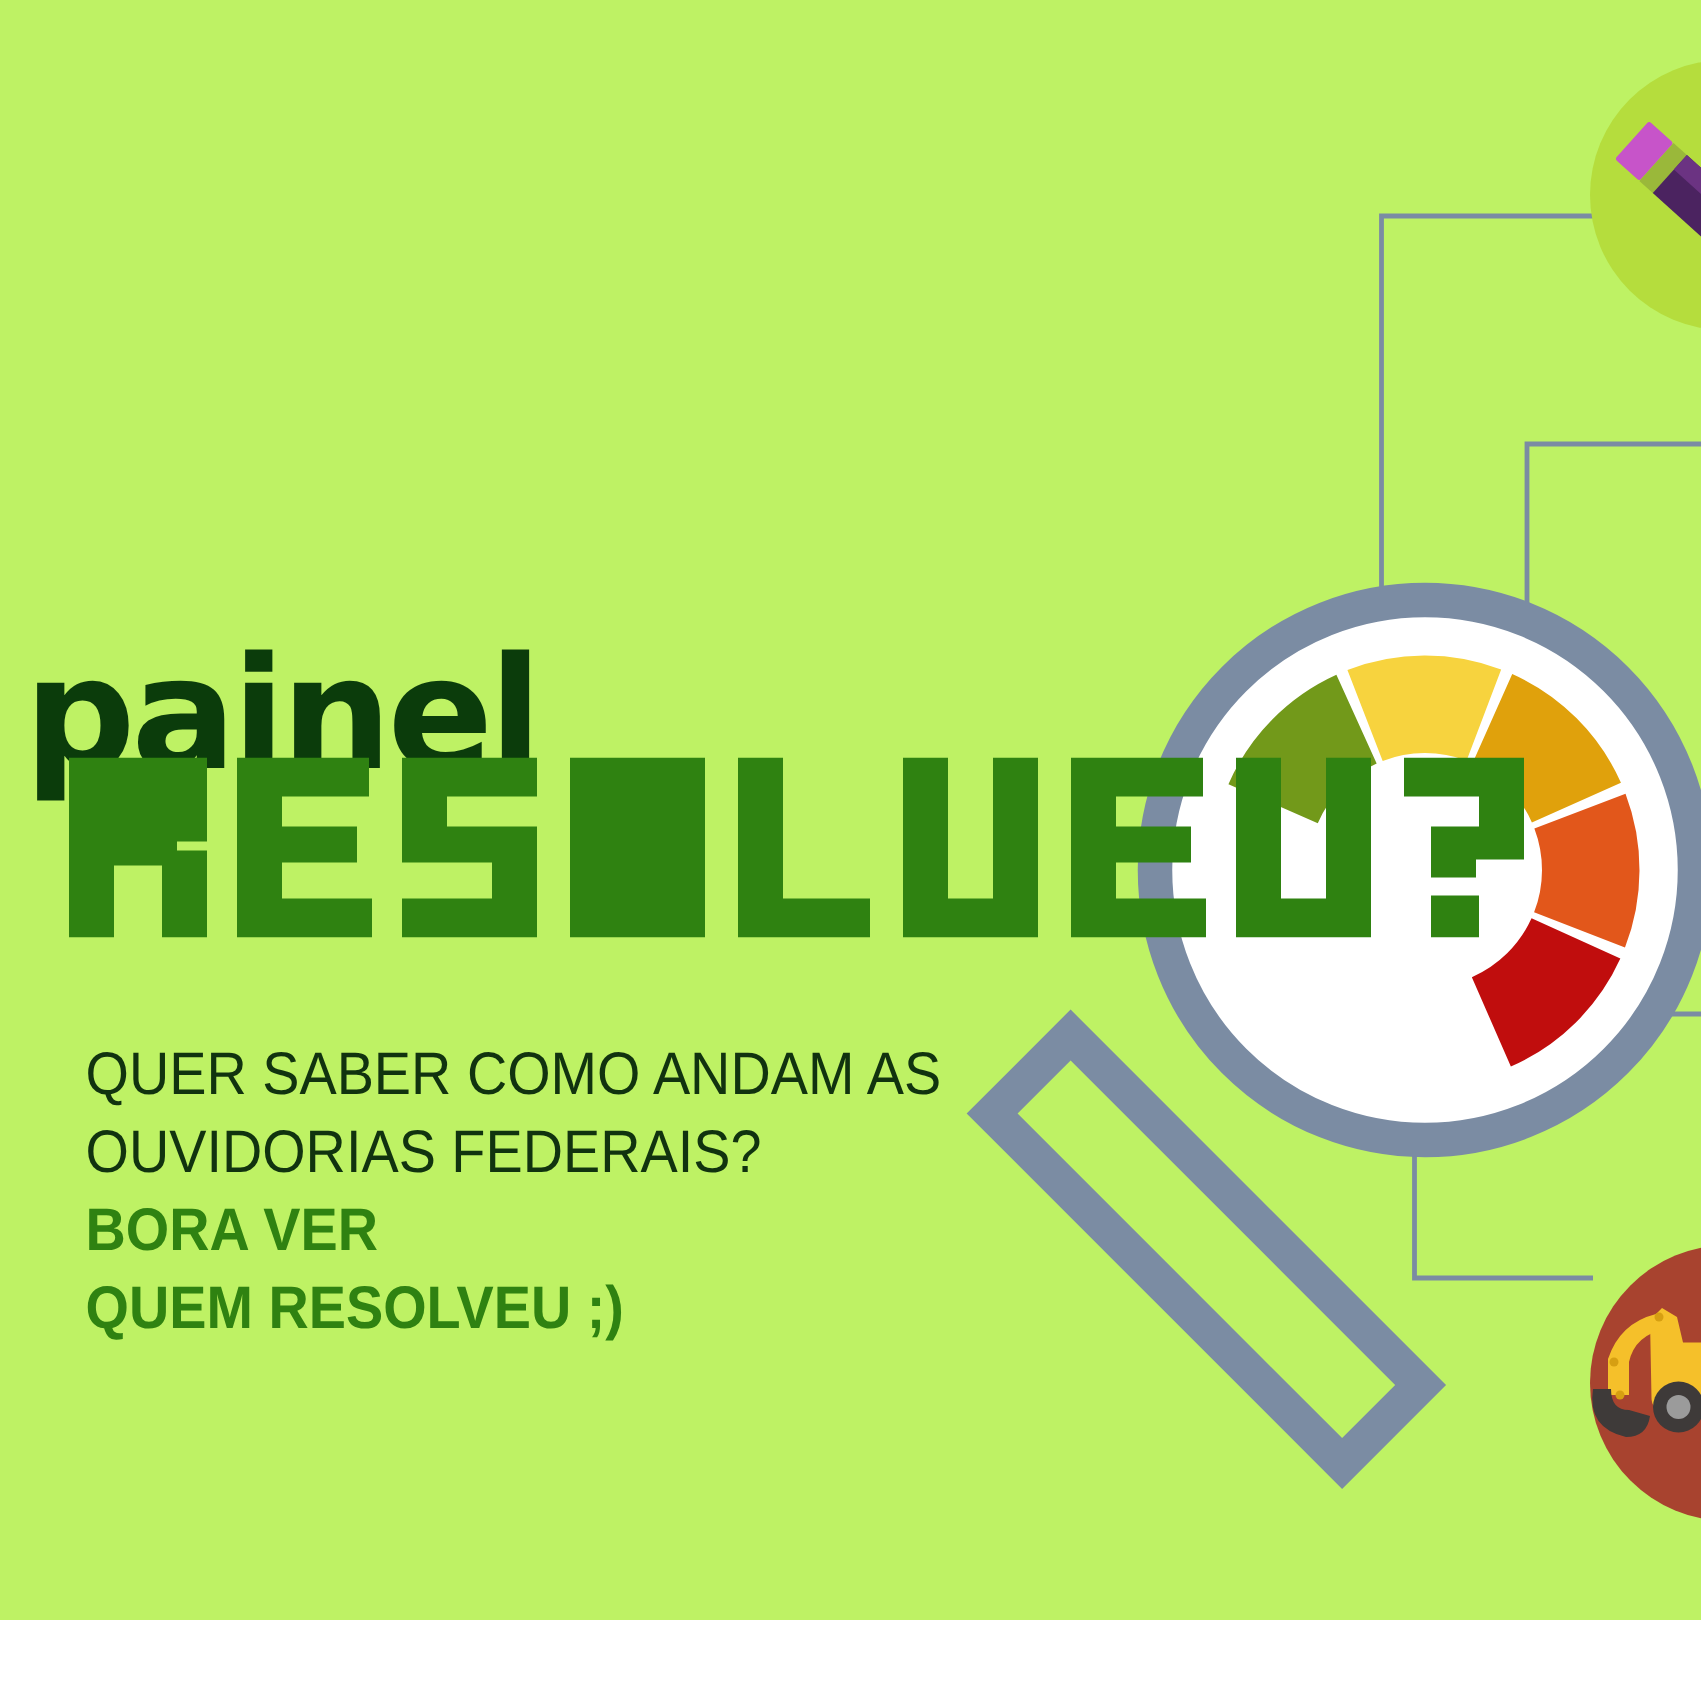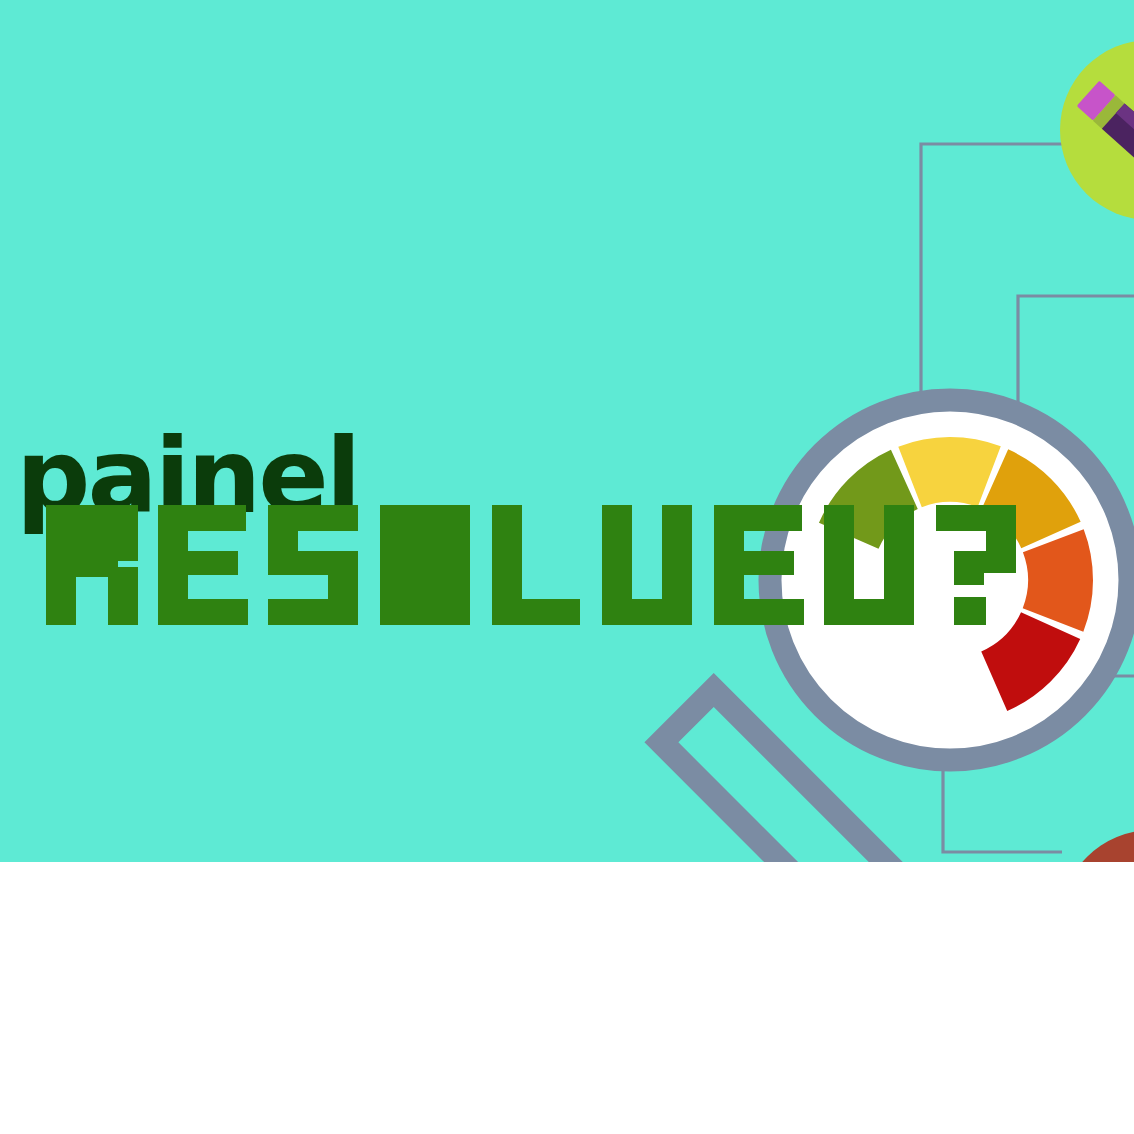--- a/index.html
+++ b/index.html
@@ -3,21 +3,21 @@
 <meta charset="utf-8">
 <style>
   html,body{margin:0;padding:0;}
   body{
     width:1134px;height:1134px;
     background:#ffffff;
     font-family:"Liberation Sans", sans-serif;
     overflow:hidden;
     position:relative;
   }
-  #stage{position:absolute;inset:0;width:1134px;height:862px;overflow:hidden;background:#5eead4;}
+  #stage{position:absolute;inset:0;width:1134px;height:1080px;overflow:hidden;background:#bef264;}
 
   
   .brand-painel{
     position:absolute;left:16px;top:424px;
     font-family:"DejaVu Sans", sans-serif;
     font-weight:bold;
     font-size:104px;
     line-height:104px;
     letter-spacing:-3px;
     color:#0b3c0b;
@@ -180,14 +180,20 @@
       <path d="M556 0 H586 V94 H616 V0 H646 V120 H556 Z"></path>
 
       <path d="M668 0 H756 V26 H698 V46 H748 V70 H698 V94 H758 V120 H668 Z"></path>
 
       <path d="M778 0 H808 V94 H838 V0 H868 V120 H778 Z"></path>
 
       <path d="M890 0 H970 V68 H938 V80 H908 V46 H940 V26 H890 Z M908 92 H940 V120 H908 Z"></path>
     </g>
   </svg>
 
+  <div class="sub-block">
+    <div class="sub-line">QUER SABER COMO ANDAM AS</div>
+    <div class="sub-line">OUVIDORIAS FEDERAIS?</div>
+    <div class="sub-line green">BORA VER</div>
+    <div class="sub-line green">QUEM RESOLVEU ;)</div>
+  </div>
 
 </div>
 
 </body></html>

